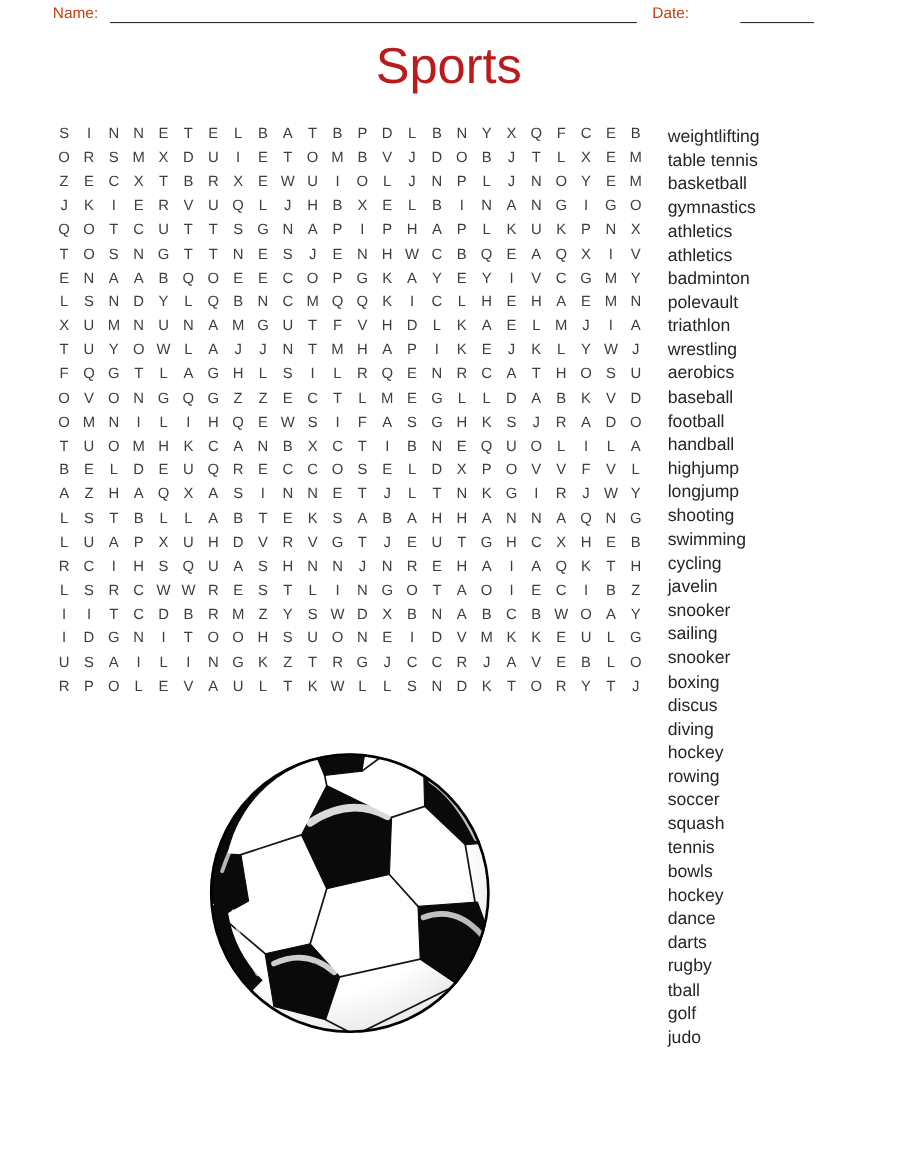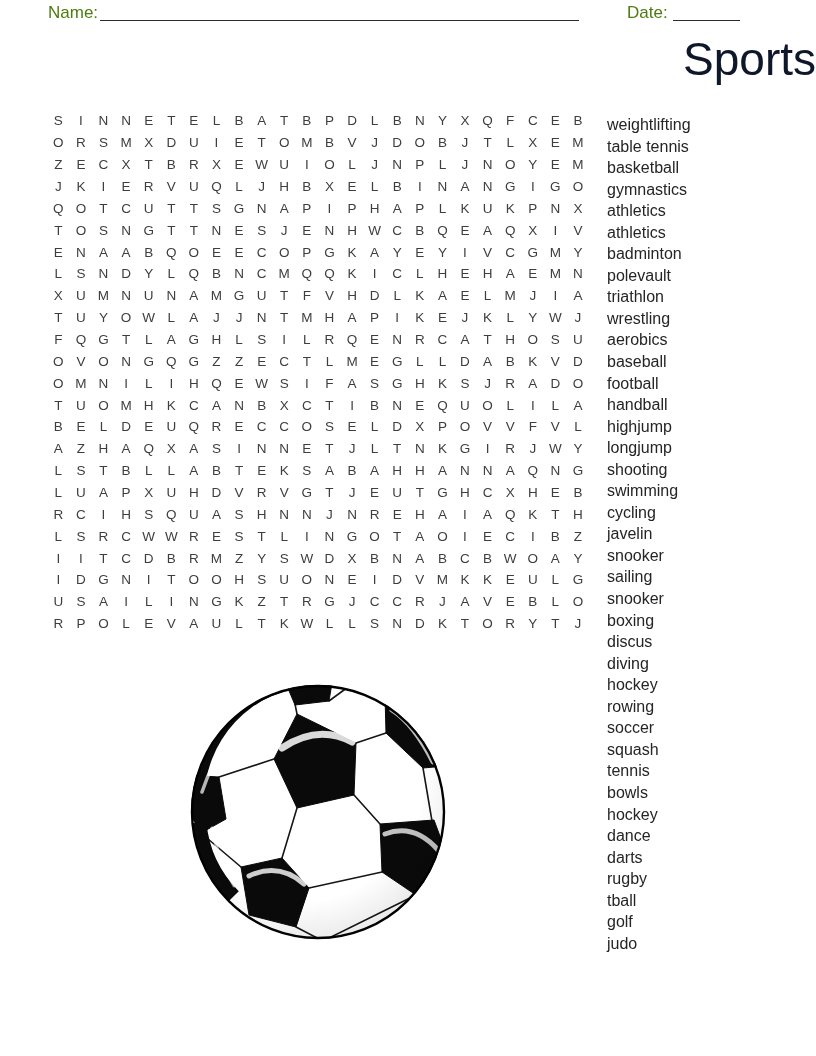--- a/index.html
+++ b/index.html
@@ -1,28 +1,28 @@
 <!DOCTYPE html>
 <html><head>
 <meta charset="utf-8">
 <style>
   html,body { margin:0; padding:0; background:#fff; }
   .page {
     position:relative; width:816px; height:1056px; background:#ffffff;
     font-family:"Liberation Sans", sans-serif; overflow:hidden; color:#000;
   }
-  .header-label { position:absolute; top:3px; font-size:17px; color:#4d7c0f; white-space:nowrap; }
+  .header-label { position:absolute; top:3px; font-size:14px; color:#c2410c; white-space:nowrap; }
   .label-name { left:48px; }
-  .label-date { left:627px; }
+  .label-date { left:593px; }
   .blank { position:absolute; top:2px; height:18px; border-bottom:1.6px solid #2b2b2b; }
   .name-blank { left:100px; width:479px; }
   .date-blank { left:673px; width:67px; }
   .title {
     position:absolute; top:33px; left:0; width:100%; margin:0;
-    text-align:right; font-size:46px; line-height:1.15; font-weight:400; color:#0f172a;
+    text-align:center; font-size:46px; line-height:1.15; font-weight:400; color:#b91c1c;
   }
   .grid { position:absolute; left:47px; top:110px; }
   .grid-row { display:flex; height:21.87px; }
   .cell {
     width:22.6px; height:21.87px; display:flex; align-items:center; justify-content:center;
     font-size:13.5px; color:#3e3e3e;
   }
   .words {
     position:absolute; left:603px; top:110px; margin:4px; padding:0; list-style:none;
     font-size:16px; line-height:21.55px; color:#252525;

